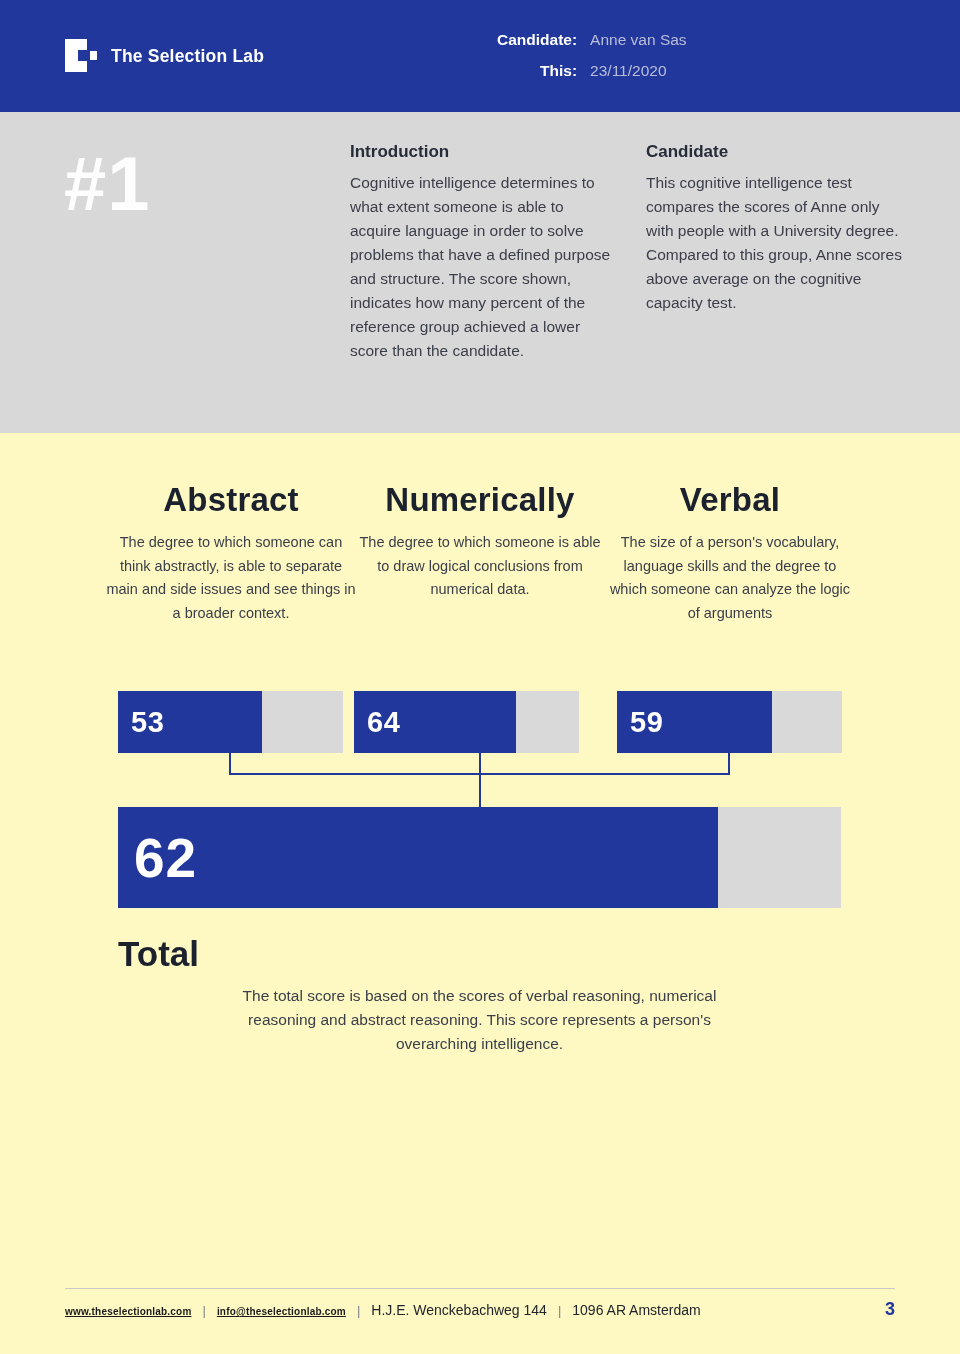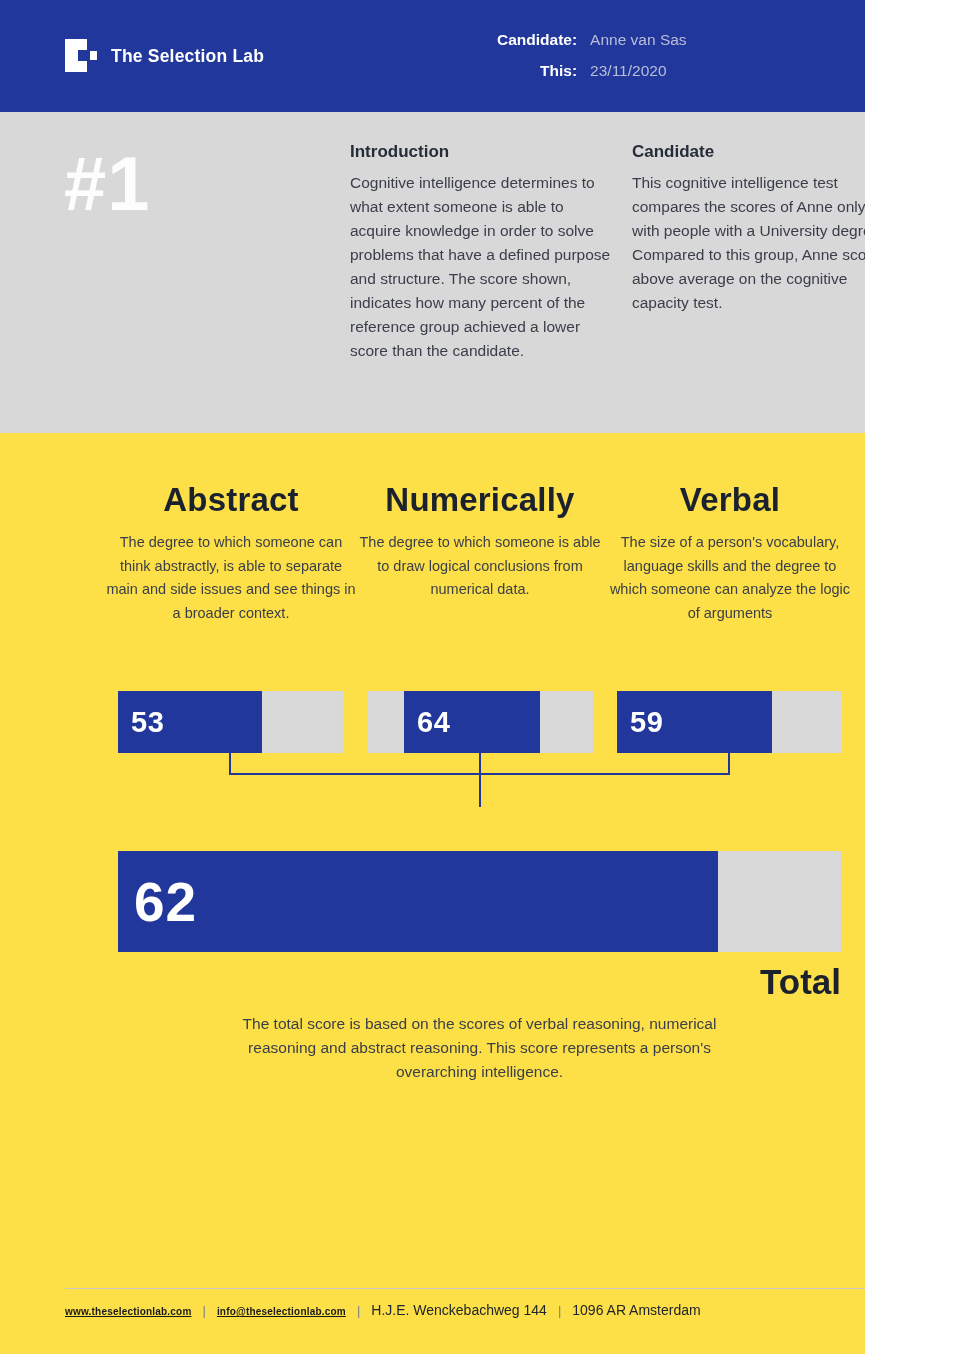--- a/index.html
+++ b/index.html
@@ -6,70 +6,70 @@
     --blue:#21379b;
     --band-gray:#d8d8d8;
     --bar-gray:#d9d9d9;
     --dark:#20242e;
     --body-text:#3a3e49;
     --header-val:#b9bed8;
   }
   *{margin:0;padding:0;box-sizing:border-box;}
   html,body{background:#fff;}
   body{font-family:"Liberation Sans", sans-serif;}
-  .page{position:relative;width:865px;height:1354px;background:#fde047;overflow:hidden;}
+  .page{position:relative;width:960px;height:1354px;background:#fef9c3;overflow:hidden;}
 
   
   .header{position:absolute;top:0;left:0;width:960px;height:112px;background:var(--blue);}
   .logo{position:absolute;left:65px;top:39px;display:flex;align-items:center;}
   .logo-icon{position:relative;width:34px;height:34px;flex:0 0 auto;}
   .logo-rect{position:absolute;left:0;top:0;width:22px;height:33px;background:#ffffff;}
   .logo-notch{position:absolute;left:13px;top:11px;width:9px;height:11px;background:var(--blue);}
   .logo-dot{position:absolute;left:25px;top:12px;width:7px;height:9px;background:#ffffff;}
   .logo-text{margin-left:12px;color:#ffffff;font-size:17.5px;font-weight:700;letter-spacing:.2px;}
   .cand-grid{position:absolute;left:497px;top:31px;display:grid;grid-template-columns:auto auto;column-gap:7px;row-gap:7px;font-size:15.5px;line-height:18px;gap:13px;}
   .cand-grid .lbl{color:#ffffff;font-weight:700;text-align:right;}
   .cand-grid .val{color:var(--header-val);font-weight:400;}
 
   
   .band{position:absolute;top:112px;left:0;width:960px;height:321px;background:var(--band-gray);}
   .rank{position:absolute;left:64px;top:34px;color:#fdfdfd;font-size:76px;font-weight:800;line-height:1;letter-spacing:1px;}
   .band-title{position:absolute;left:64px;top:124px;color:#1c2230;font-size:34px;font-weight:800;letter-spacing:.3px;}
   .band-col{position:absolute;top:30px;}
   .band-col.intro{left:350px;width:266px;}
-  .band-col.cand{left:632px;width:260px;}
+  .band-col.cand{left:646px;width:260px;}
   .band-col h3{color:#262c38;font-size:17px;font-weight:700;margin-bottom:9px;}
   .band-col p{color:var(--body-text);font-size:15.5px;line-height:24px;font-weight:400;}
 
   
   .main{position:absolute;top:433px;left:118px;width:723px;}
   .cols{position:relative;height:258px;}
   .score-col{position:absolute;top:48px;width:250px;text-align:center;}
   .score-col.c1{left:-12px;}
   .score-col.c2{left:237px;}
   .score-col.c3{left:487px;}
   .score-col h2{color:#1b212d;font-size:33px;font-weight:800;letter-spacing:.2px;}
   .score-col p{margin-top:12px;color:var(--body-text);font-size:14.5px;line-height:23.5px;}
   .bars-row{position:relative;height:62px;}
   .bar{position:absolute;top:0;width:225px;height:62px;background:var(--bar-gray);}
   .bar.b1{left:0;}
-  .bar.b2{left:250px;padding-left:36px;}
+  .bar.b2{left:236px;}
   .bar.b3{left:499px;}
   .bar-fill{height:100%;background:var(--blue);display:flex;align-items:center;}
   .bar-score{color:#ffffff;font-size:29px;font-weight:600;padding-left:13px;letter-spacing:.5px;}
   .connector{position:relative;height:54px;}
   .conn{position:absolute;background:var(--blue);}
   .conn.stub1{left:111px;top:0;width:2px;height:22px;}
   .conn.stub3{left:610px;top:0;width:2px;height:22px;}
   .conn.hline{left:111px;top:20px;width:501px;height:2px;}
   .conn.center{left:361px;top:0;width:2px;height:54px;}
   .total-bar{position:relative;width:723px;height:101px;background:var(--bar-gray);}
   .total-fill{height:100%;background:var(--blue);display:flex;align-items:center;}
   .total-score{color:#ffffff;font-size:55px;font-weight:800;padding-left:16px;letter-spacing:1px;}
-  .total-title{margin-top:10px;text-align:right;color:#1b212d;font-size:35px;font-weight:800;}
+  .total-title{margin-top:26px;text-align:left;color:#1b212d;font-size:35px;font-weight:800;}
   .total-desc{margin:10px auto 0;width:478px;text-align:center;color:var(--body-text);font-size:15.5px;line-height:24px;}
 
   
   .footer-rule{position:absolute;top:1288px;left:65px;width:830px;border-top:1px solid #c9c9c9;}
   .footer{position:absolute;top:1299px;left:65px;width:830px;display:flex;align-items:baseline;}
   .footer .link{font-size:10px;font-weight:600;color:#1a1a1a;text-decoration:underline;letter-spacing:.2px;}
   .footer .sep{font-size:13px;color:#7a7f8a;margin:0 11px;}
   .footer .addr{font-size:14px;color:#20242c;font-weight:400;}
   .page-num{margin-left:auto;color:var(--blue);font-size:18px;font-weight:800;}
 </style>
@@ -92,21 +92,21 @@
       <span class="val">Anne van Sas</span>
       <span class="lbl">This:</span>
       <span class="val">23/11/2020</span>
     </div>
   </div>
 
   <div class="band">
     <div class="rank">#1</div>
     <div class="band-col intro">
       <h3>Introduction</h3>
-      <p>Cognitive intelligence determines to what extent someone is able to acquire knowledge in order to solve problems that have a defined purpose and structure. The score shown, indicates how many percent of the reference group achieved a lower score than the candidate.</p>
+      <p>Cognitive intelligence determines to what extent someone is able to acquire language in order to solve problems that have a defined purpose and structure. The score shown, indicates how many percent of the reference group achieved a lower score than the candidate.</p>
     </div>
     <div class="band-col cand">
       <h3>Candidate</h3>
       <p>This cognitive intelligence test compares the scores of Anne only with people with a University degree. Compared to this group, Anne scores above average on the cognitive capacity test.</p>
     </div>
   </div>
 
   <div class="main">
     <div class="cols">
       <div class="score-col c2">
@@ -142,21 +142,21 @@
     </div>
 
     <div class="connector">
       <span class="conn stub1"></span>
       <span class="conn stub3"></span>
       <span class="conn hline"></span>
       <span class="conn center"></span>
     </div>
 
     <div class="total-bar">
-      <div class="total-fill" style="width: 83%; margin-top: 44px;">
+      <div class="total-fill" style="width: 83%;">
         <span class="total-score">62</span>
       </div>
     </div>
 
     <div class="total-title">Total</div>
     <p class="total-desc">The total score is based on the scores of verbal reasoning, numerical reasoning and abstract reasoning. This score represents a person's overarching intelligence.</p>
   </div>
 
   <div class="footer-rule"></div>
   <div class="footer">

